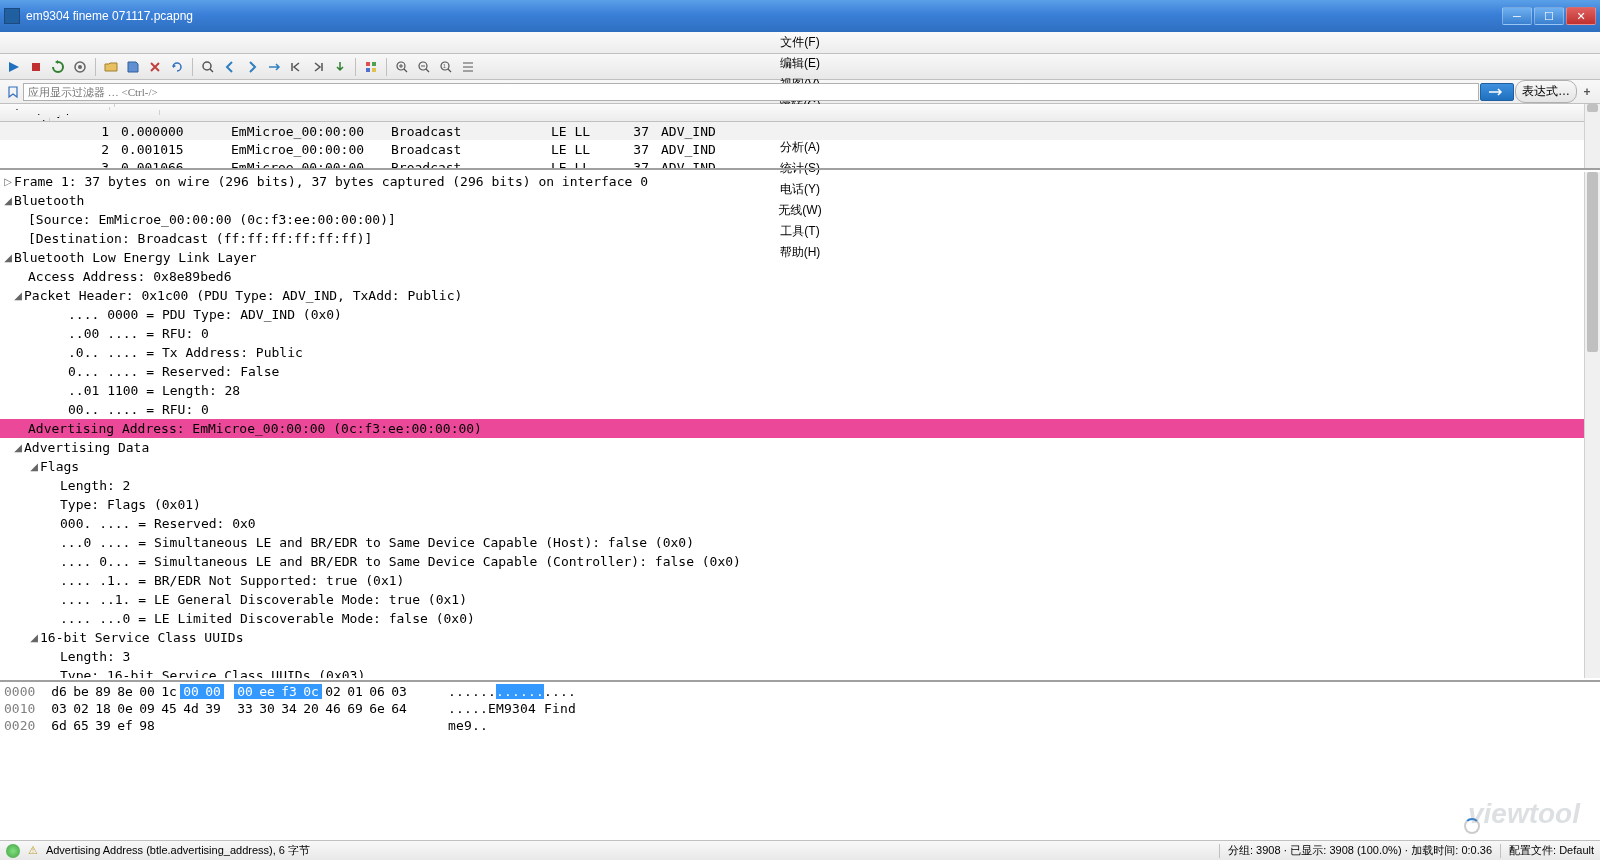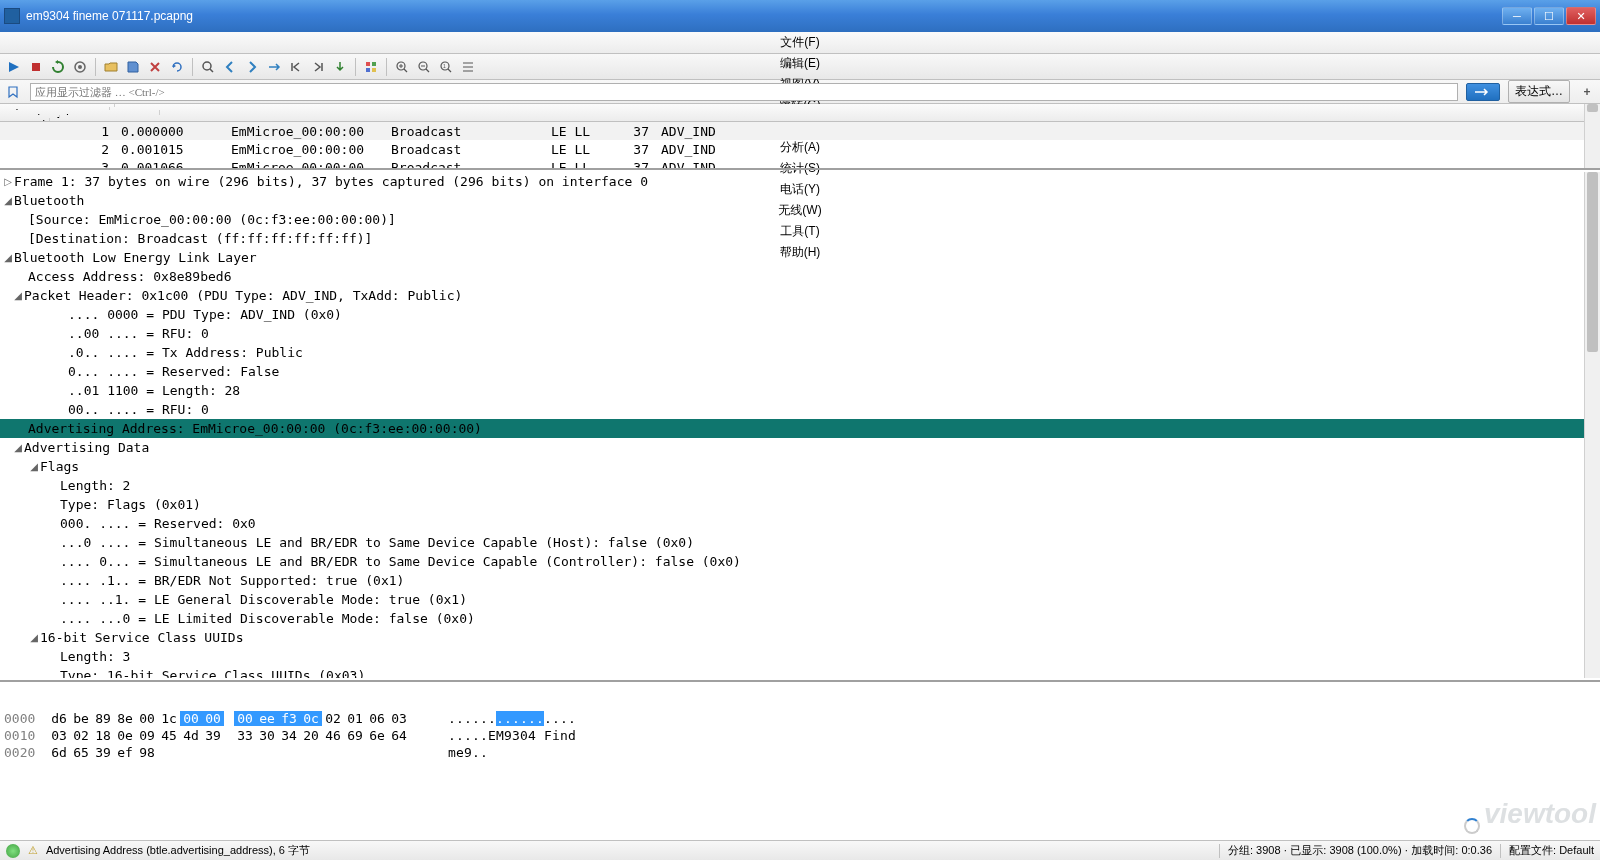--- a/index.html
+++ b/index.html
@@ -9,58 +9,58 @@
 .titlebar .ttxt { flex:1; font-size:12px; }
 .winbtns { display:flex; gap:2px; }
 .winbtn { width:30px; height:18px; display:flex; align-items:center; justify-content:center; font-size:11px; color:#fff; border:1px solid rgba(255,255,255,.3); border-radius:2px; background:linear-gradient(to bottom,#6fb0f0,#3a80d0); cursor:pointer; }
 .winbtn.close { background:linear-gradient(to bottom,#e06060,#c03030); }
 .menubar { height:22px; background:linear-gradient(to bottom,#fbfbfb,#ececec); border-bottom:1px solid #c0c0c0; display:flex; align-items:center; padding:0 4px; font-size:12px;flex-direction:column; }
 .menubar span { padding:2px 8px; cursor:pointer; }
 .toolbar { height:26px; background:linear-gradient(to bottom,#f8f8f8,#e8e8e8); border-bottom:1px solid #c0c0c0; display:flex; align-items:center; padding:0 4px; gap:2px; }
 .tbtn { width:20px; height:20px; display:flex; align-items:center; justify-content:center; cursor:pointer; border:1px solid transparent; border-radius:2px; }
 .tbtn svg { width:14px; height:14px; }
 .tsep { width:1px; height:18px; background:#c0c0c0; margin:0 3px; }
-.filterbar { height:24px; background:linear-gradient(to bottom,#f8f8f8,#eee); border-bottom:1px solid #c0c0c0; display:flex; align-items:center; padding:4px 4px; gap:8px; }
+.filterbar { height:24px; background:linear-gradient(to bottom,#f8f8f8,#eee); border-bottom:1px solid #c0c0c0; display:flex; align-items:center; padding:4px 4px; gap:1px; }
 .filterbar .fbtn { width:18px; height:18px; display:flex; align-items:center; justify-content:center; cursor:pointer; }
 .filterbar input { flex:1; height:18px; border:1px solid #b0b0b0; padding:0 4px; font-size:11px; color:#888; font-family:"SimSun"; }
-.filterbar .exprbtn { padding:2px 6px; background:linear-gradient(to bottom,#f8f8f8,#e4e4e4); border:1px solid #b0b0b0; border-radius:2px; cursor:pointer; }
+.filterbar .exprbtn { padding:2px 6px; background:linear-gradient(to bottom,#f8f8f8,#e4e4e4); border:1px solid #b0b0b0; border-radius:10px; cursor:pointer; }
 .filterbar .arrowbtn { width:34px; height:18px; background:linear-gradient(to bottom,#4090e0,#2070c0); border:1px solid #2060a0; border-radius:2px; display:flex; align-items:center; justify-content:center; cursor:pointer; }
 .filterbar .plusbtn { width:18px; height:18px; display:flex; align-items:center; justify-content:center; cursor:pointer; font-weight:bold; color:#555; }
 .pktlist { height:66px; border-bottom:2px solid #a0a0a0; overflow:hidden; position:relative; display:flex; }
 .pktlist-inner { flex:1; }
 .plhead { height:18px; background:linear-gradient(to bottom,#fbfbfb,#ececec); border-bottom:1px solid #c0c0c0; display:flex; font-family:Consolas,monospace; font-size:12px;flex-direction:column; }
 .plhead span { padding:1px 6px; border-right:1px solid #d0d0d0; cursor:pointer; white-space:nowrap; overflow:hidden; }
 .plrow { display:flex; font-family:Consolas,monospace; font-size:13px; height:18px; align-items:center; cursor:pointer; }
 .plrow.sel { background:#f2f2f2; }
 .plrow span { padding:0 6px; white-space:nowrap; overflow:hidden; }
 .c-no{width:115px;text-align:right}.c-time{width:110px}.c-src{width:160px}.c-dst{width:160px}.c-proto{width:60px}.c-len{width:50px;text-align:right}.c-info{flex:1}
 .vscroll { width:16px; background:#f0f0f0; border-left:1px solid #d0d0d0; position:relative; }
 .vscroll .thumb { position:absolute; top:0; left:2px; right:2px; background:#c0c0c0; border-radius:2px; }
 .details { height:512px; border-bottom:2px solid #a0a0a0; overflow:auto; font-family:Consolas,monospace; font-size:13px; padding:2px 0; position:relative; display:flex; }
 .details-inner { flex:1; overflow:hidden; }
 .drow { display:flex; align-items:center; height:19px; padding-left:2px; cursor:pointer; white-space:nowrap; }
-.drow.hl { background:#0f766e; }
+.drow.hl { background:#ec4899; }
 .tw { width:12px; text-align:center; color:#666; font-size:10px; display:inline-block; font-family:Tahoma; }
 .ind1{padding-left:12px}.ind2{padding-left:28px}.ind3{padding-left:68px}.ind4{padding-left:60px}
-.hexview { height:70px; overflow:auto; font-family:Consolas,monospace; font-size:13px; padding:2px 4px; background:#fff;margin-top:27px; }
+.hexview { height:70px; overflow:auto; font-family:Consolas,monospace; font-size:13px; padding:2px 4px; background:#fff; }
 .hexrow { display:flex; height:17px; }
 .hexoff { width:44px; color:#808080; }
 .hexbytes { width:392px; letter-spacing:0; }
 .hexbytes .hb { display:inline-block; width:22px; text-align:center; }
 .hexbytes .hb.gap { margin-right:10px; }
 .hexbytes .hb.sel { background:#3399ff; color:#fff; }
 .hexascii { padding-left:8px; }
 .hexascii .ha { display:inline-block; width:8px; text-align:center; }
 .hexascii .ha.sel { background:#3399ff; color:#fff; }
 .statusbar { position:absolute; bottom:0; left:0; right:0; height:20px; background:linear-gradient(to bottom,#f8f8f8,#e8e8e8); border-top:1px solid #c0c0c0; display:flex; align-items:center; padding:0 6px; font-size:11px; gap:8px; }
 .statusbar .sicon { width:14px; height:14px; border-radius:50%; background:radial-gradient(#80e080,#40a040); }
 .statusbar .spacer { flex:1; }
 .statusbar .ssep { width:1px; height:14px; background:#c0c0c0; }
 .spinner { width:16px; height:16px; border:2px solid #ccc; border-top-color:#3080d0; border-radius:50%; position:absolute; right:120px; bottom:26px; }
-.watermark { position:absolute; right:4px; bottom:30px; color:rgba(120,130,140,.25); font-size:28px; font-weight:bold; font-style:italic; pointer-events:none; }
+.watermark { position:absolute; right:20px; bottom:30px; color:rgba(120,130,140,.25); font-size:28px; font-weight:bold; font-style:italic; pointer-events:none; }
 </style>
 </head>
 <body>
 
 <div class="titlebar">
   <span class="appicon"></span>
   <span class="ttxt">em9304 fineme 071117.pcapng</span>
   <div class="winbtns">
     <div class="winbtn">─</div>
     <div class="winbtn">☐</div>

